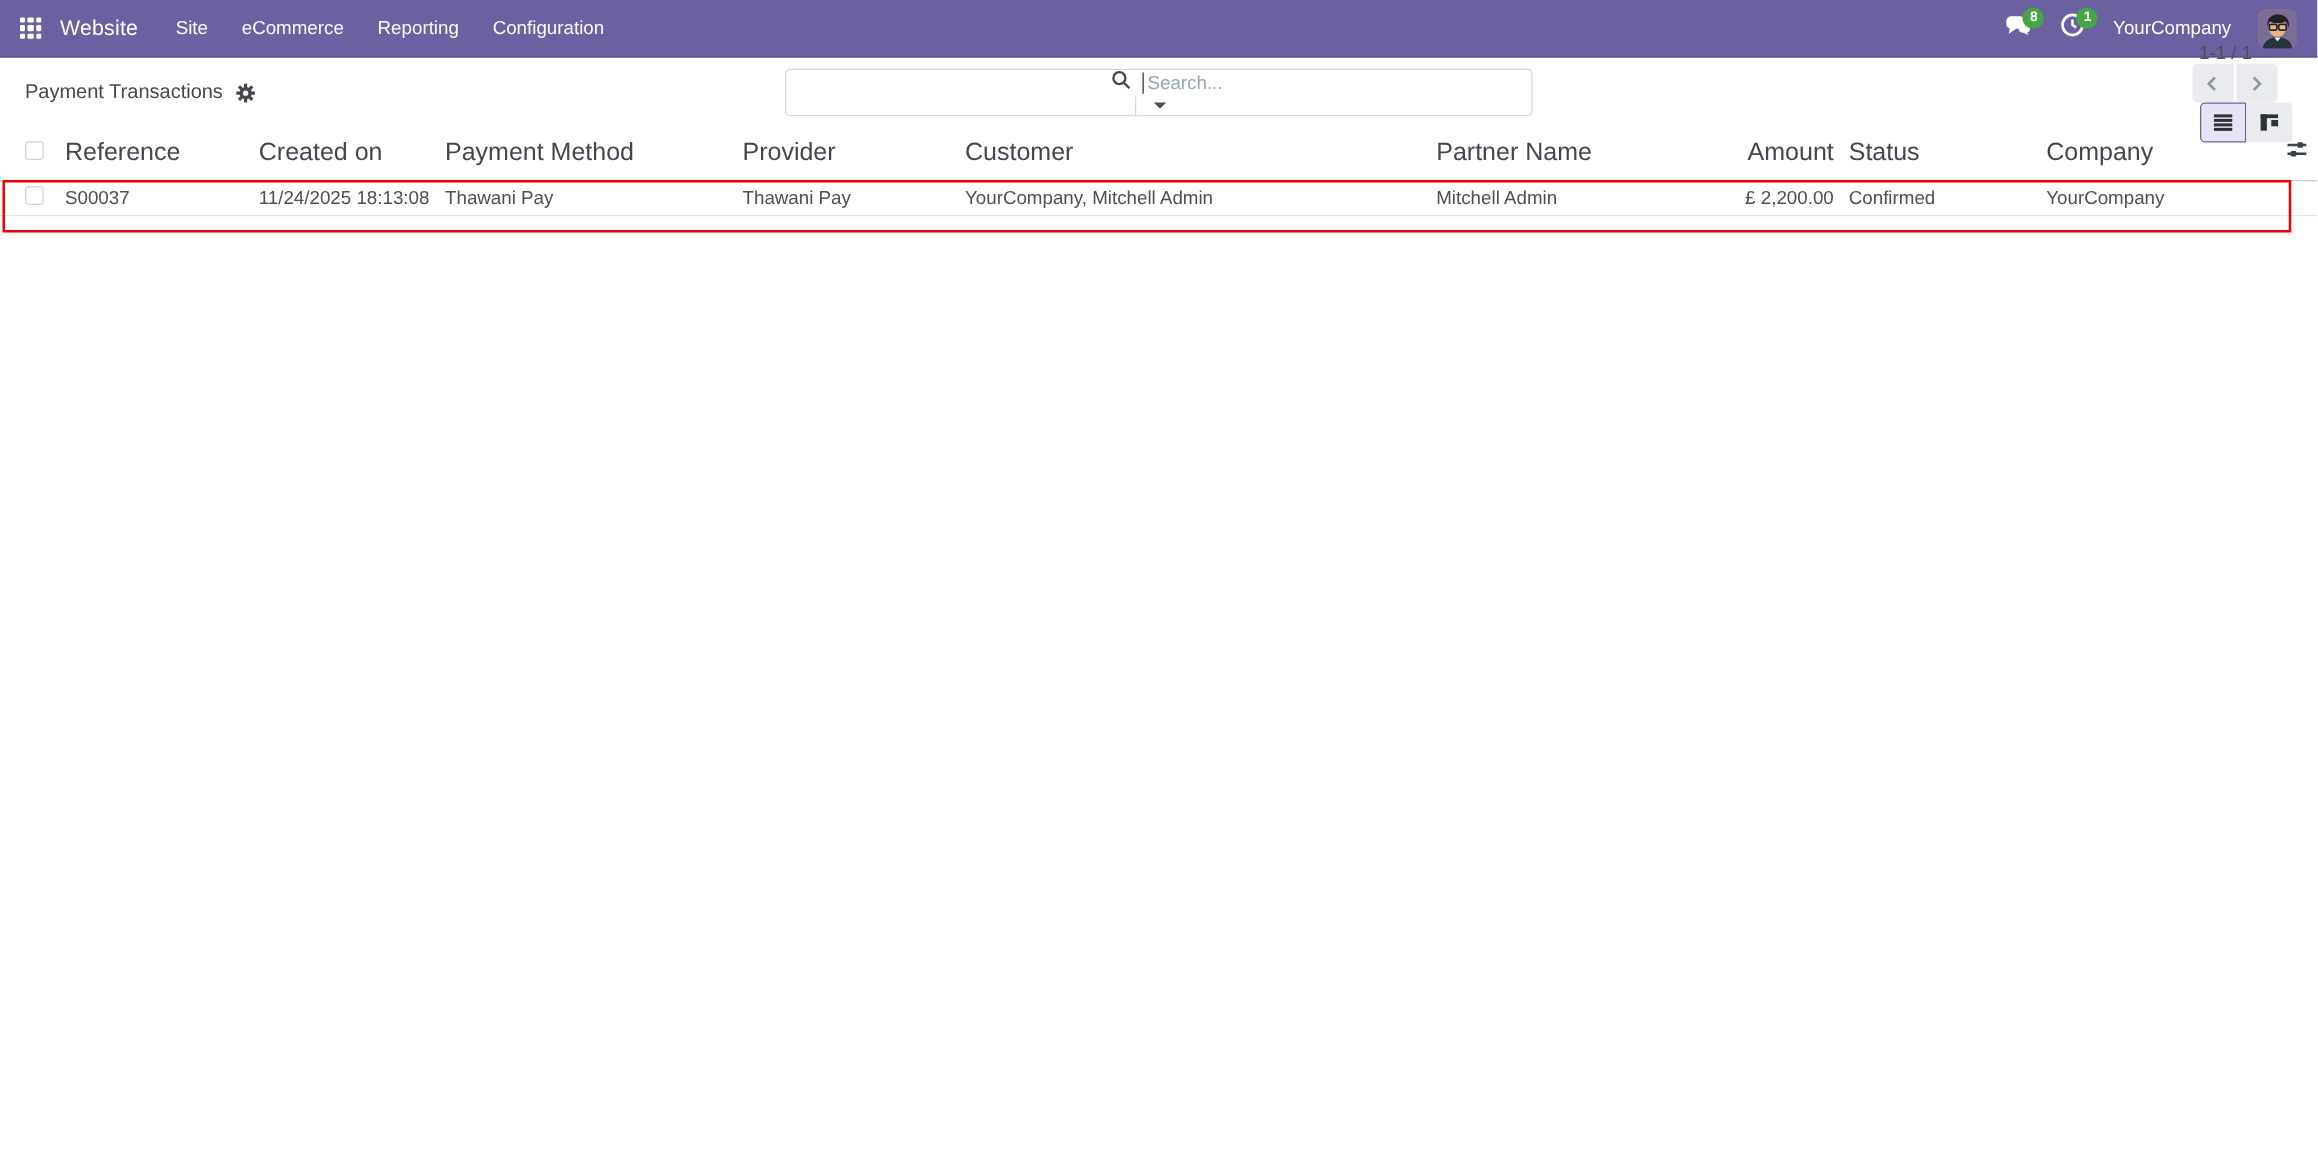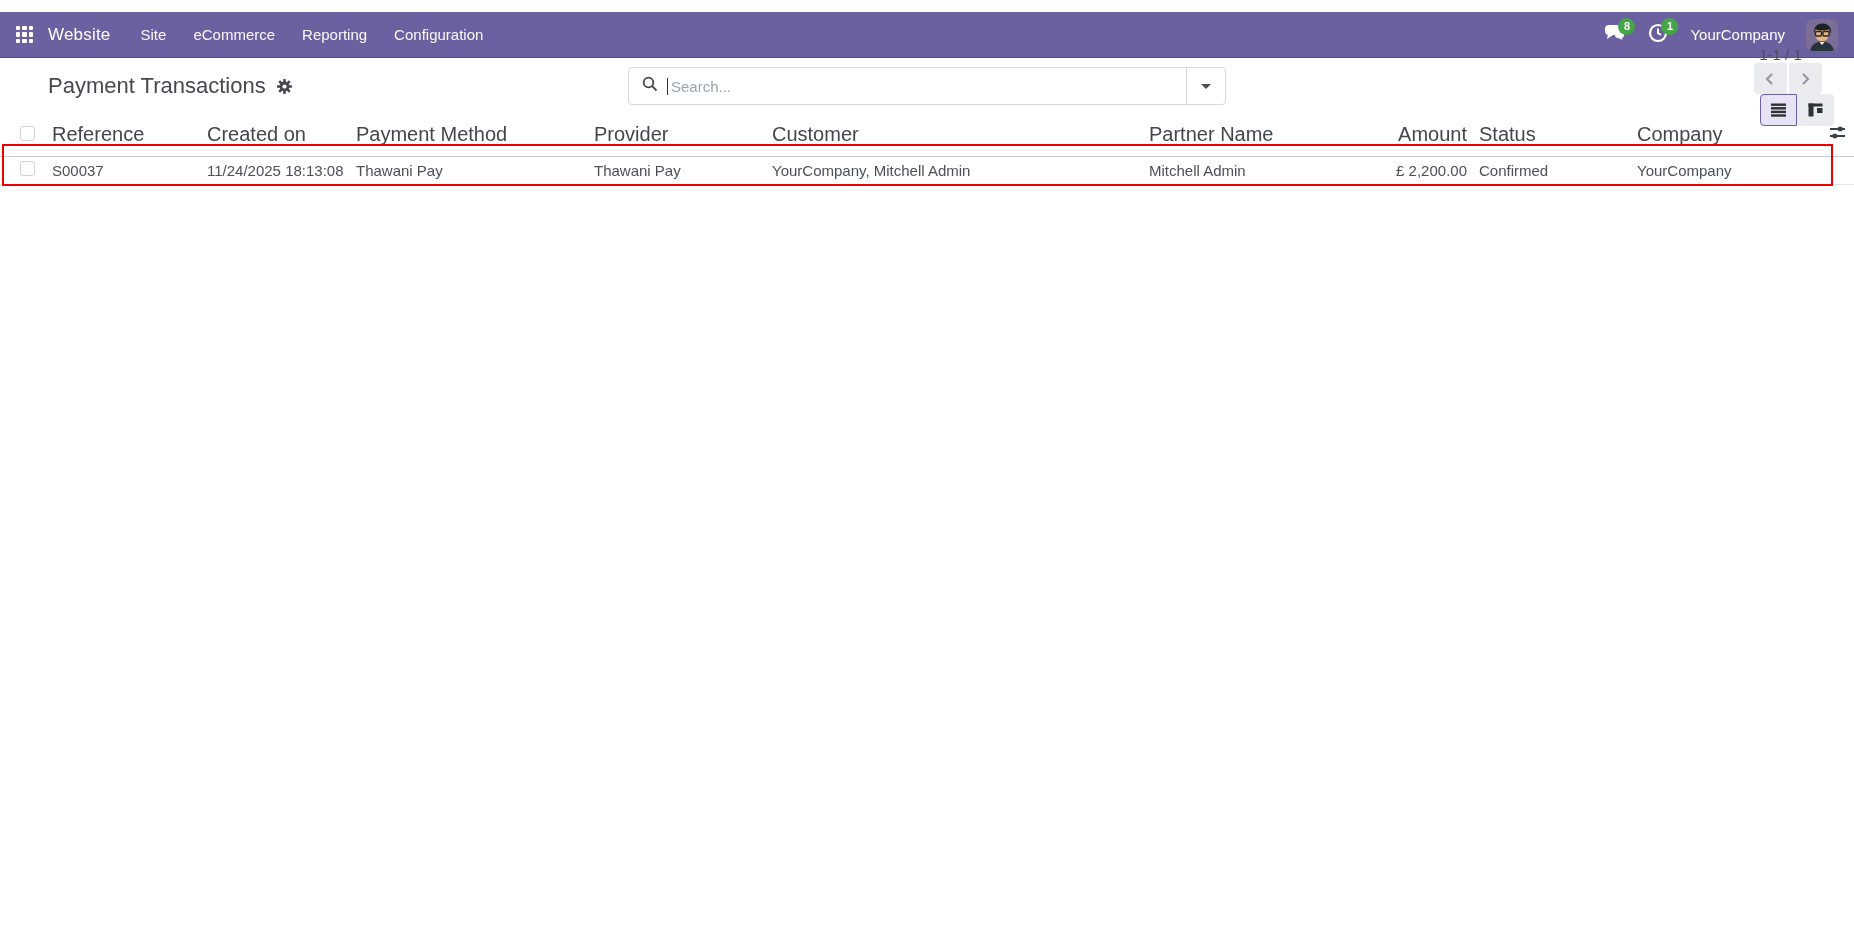--- a/index.html
+++ b/index.html
@@ -1,43 +1,43 @@
 <!DOCTYPE html>
 <html><head>
 <meta charset="utf-8">
 <style>
   * { box-sizing: border-box; margin: 0; padding: 0; }
   html, body { width: 1854px; height: 927px; background: #fff;
     font-family: "Liberation Sans", "DejaVu Sans", sans-serif; overflow: hidden; position: relative; }
 
   
   .navbar { height: 46px; background: #6c61a0; border-bottom: 1px solid #584e83;
-    display: flex; align-items: center; padding: 0 16px; color: #fff; margin-top: 12px; }
+    display: flex; align-items: center; padding: 0 16px; color: #fff; }
   .apps-grid { width: 17px; height: 17px; display: grid; grid-template-columns: repeat(3,1fr);
     gap: 2px; cursor: pointer; flex: 0 0 auto; }
   .apps-grid span { background: #fff; border-radius: 1px; }
   .brand { font-size: 17px; font-weight: 500; margin-left: 15px; letter-spacing: .2px; }
   .menus { display: flex; align-items: center; margin-left: 30px; gap: 27px; }
   .menu-item { font-size: 15px; color: rgba(255,255,255,.96); cursor: pointer; }
   .nav-right { margin-left: auto; display: flex; align-items: center; gap: 21px; }
   .icon-wrap { position: relative; width: 22px; height: 22px; display: flex;
     align-items: center; justify-content: center; cursor: pointer; }
   .badge { position: absolute; top: -6px; right: -9px; min-width: 17px; height: 17px;
     background: #46a546; color: #fff; border-radius: 9px; font-size: 11px; font-weight: bold;
     display: flex; align-items: center; justify-content: center; padding: 0 3px; }
   .nav-user { font-size: 15px; color: #fff; cursor: pointer; }
   .avatar { width: 32px; height: 32px; border-radius: 7px; overflow: hidden; cursor: pointer; flex: 0 0 auto; }
 
   
   .control-panel { height: 56px; position: relative; display: flex; align-items: center; padding: 0 20px; }
-  .cp-title { font-size: 22px; color: #45484e; display: flex; align-items: center; gap: 10px; margin-left: 28px; }
+  .cp-title { font-size: 16px; color: #45484e; display: flex; align-items: center; gap: 10px; }
   .gear-btn { display: inline-flex; cursor: pointer; }
 
   .search-bar { position: absolute; left: 628px; top: 9px; width: 598px; height: 38px;
-    border: 1px solid #d5d8dc; border-radius: 4px; display: flex; align-items: center; background: #fff; }
+    border: 1px solid #d5d8dc; border-radius: 4px; display: flex; align-items: center; background: #fff; flex-direction: column; }
   .search-left { flex: 1; display: flex; align-items: center; padding-left: 13px; gap: 9px; height: 100%; cursor: text; }
   .search-caret { width: 1px; height: 17px; background: #2f3338; }
   .search-placeholder { font-size: 15px; color: #97a5b2; margin-left: -6px; }
   .search-toggle { width: 39px; height: 100%; border-left: 1px solid #d5d8dc;
     display: flex; align-items: center; justify-content: center; cursor: pointer; }
   .caret-down { width: 0; height: 0; border-left: 5px solid transparent;
     border-right: 5px solid transparent; border-top: 5px solid #4c5056; }
 
   .cp-right { margin-left: auto; display: flex; align-items: center; flex-direction: column; }
   .pager-text { font-size: 15px; color: #4b4f55; margin-right: 14px; }

